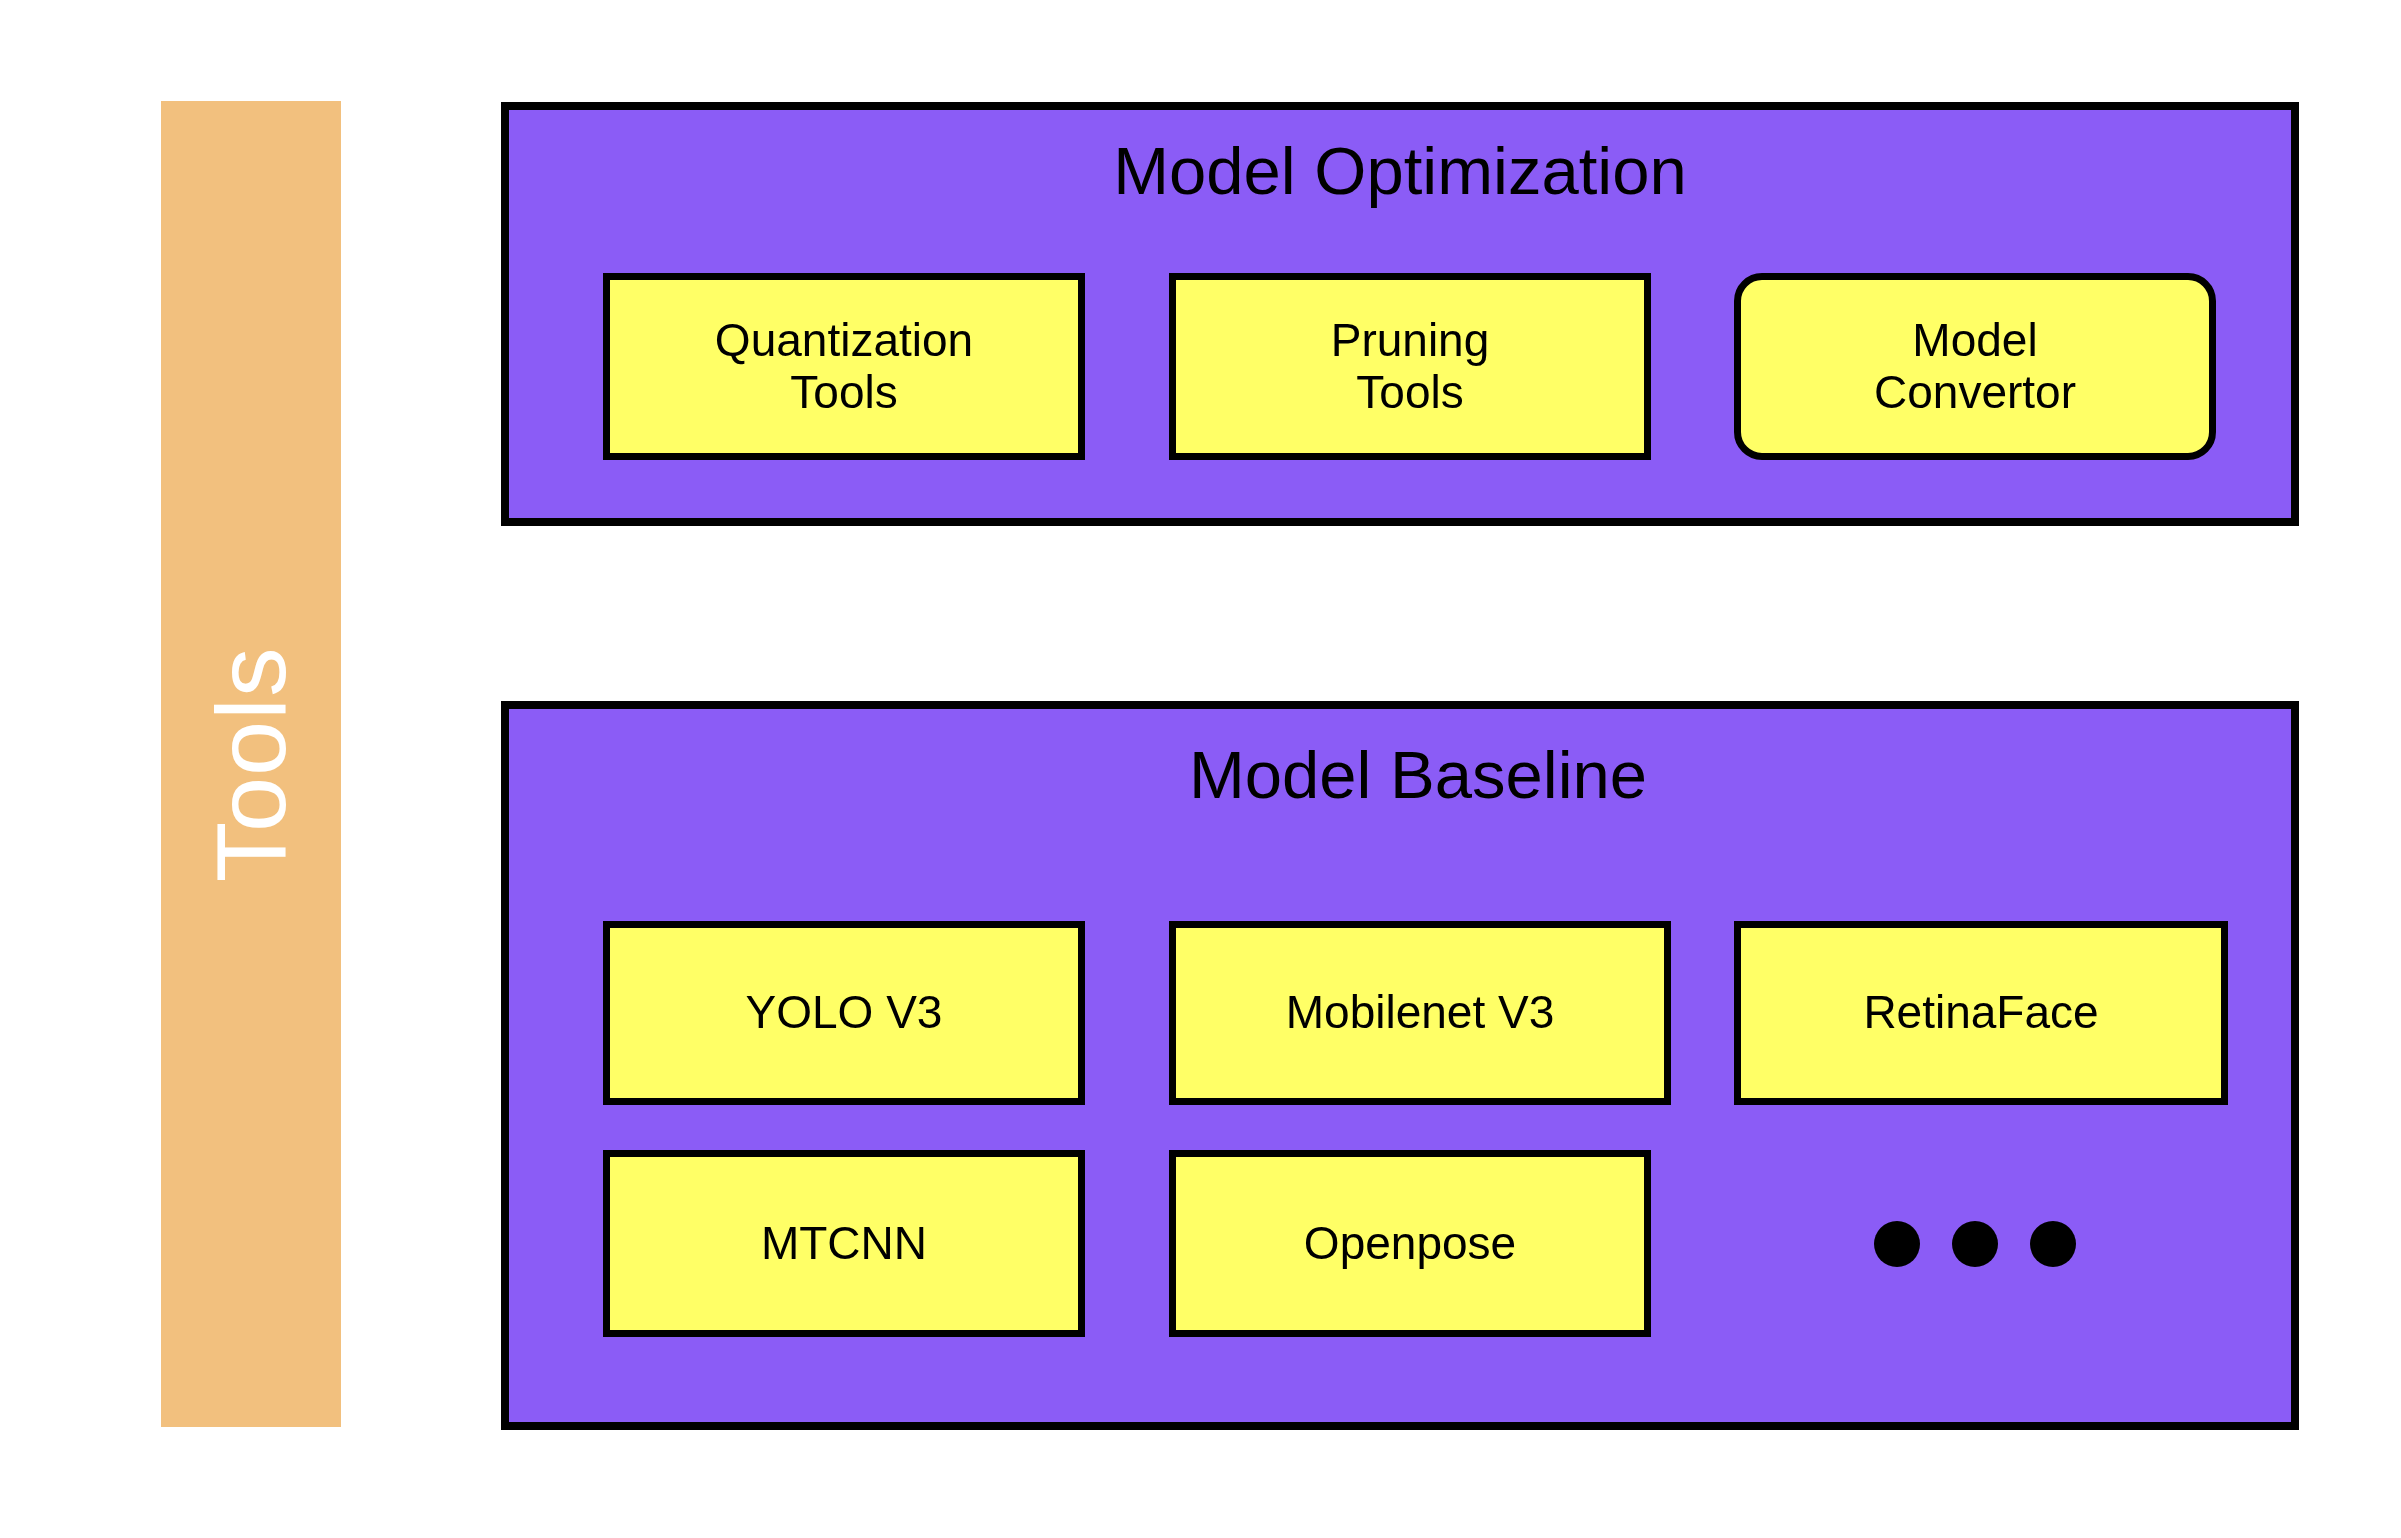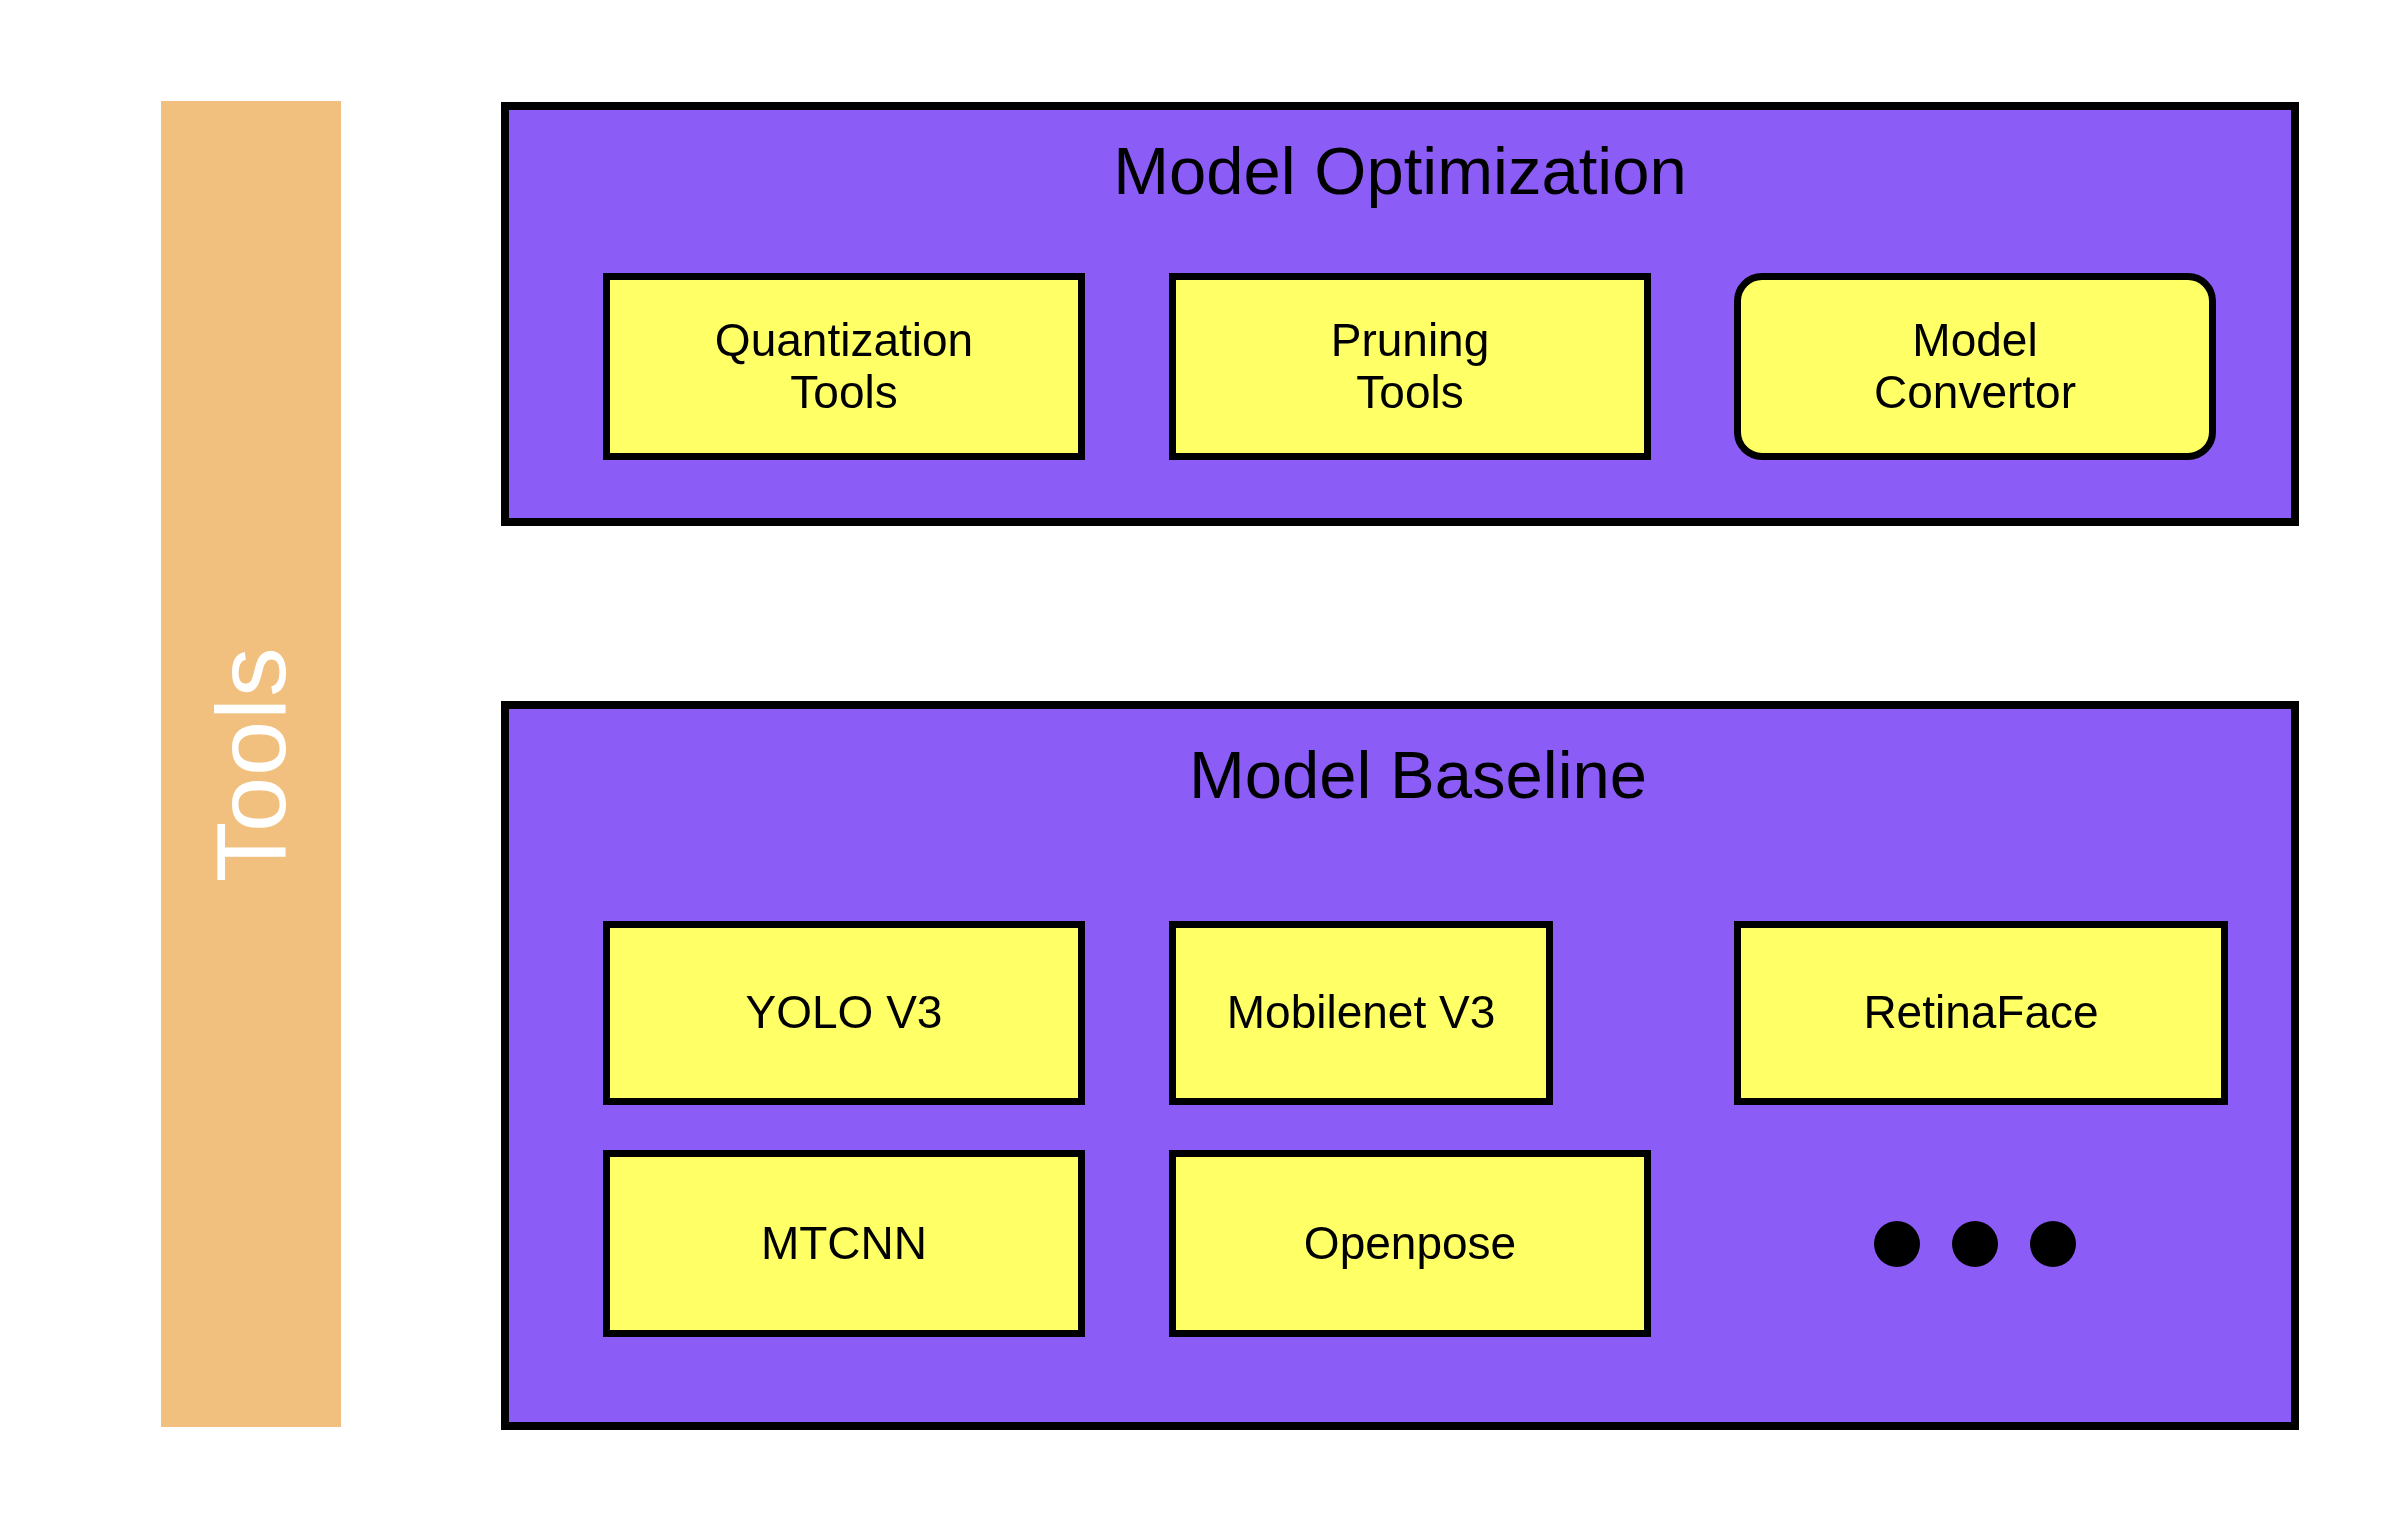--- a/index.html
+++ b/index.html
@@ -87,21 +87,21 @@
   
   .opt-row .item-box { top: 163px; height: 187px; }
   #box-quantization-tools { left: 94px;  width: 482px; }
   #box-pruning-tools      { left: 660px;  width: 482px; }
   #box-model-convertor    { left: 1225px; width: 482px; border-radius: 28px; }
 
   
   .base-row-1 .item-box { top: 164px; height: 184px; margin-top: 48px; }
   .base-row-2 .item-box { top: 441px; height: 187px; }
   #box-yolo-v3      { left: 94px;  width: 482px; }
-  #box-mobilenet-v3 { left: 660px;  width: 384px; }
+  #box-mobilenet-v3 { left: 660px;  width: 502px; }
   #box-retinaface   { left: 1225px; width: 494px; }
   #box-mtcnn        { left: 94px;  width: 482px; }
   #box-openpose     { left: 660px;  width: 482px; }
 
   
   .ellipsis-dots {
     position: absolute;
     left: 1225px;
     top: 441px;
     width: 482px;

